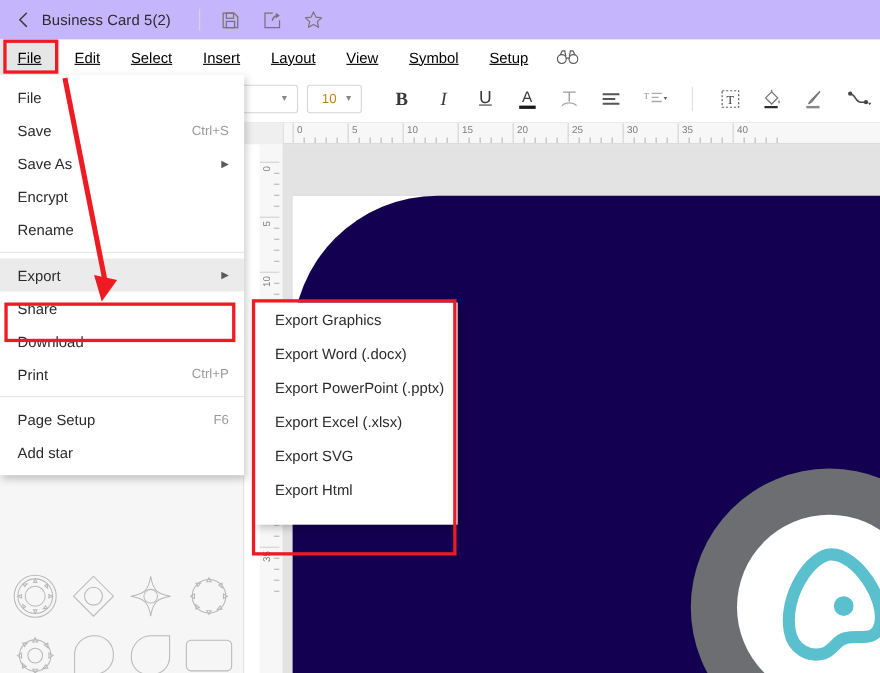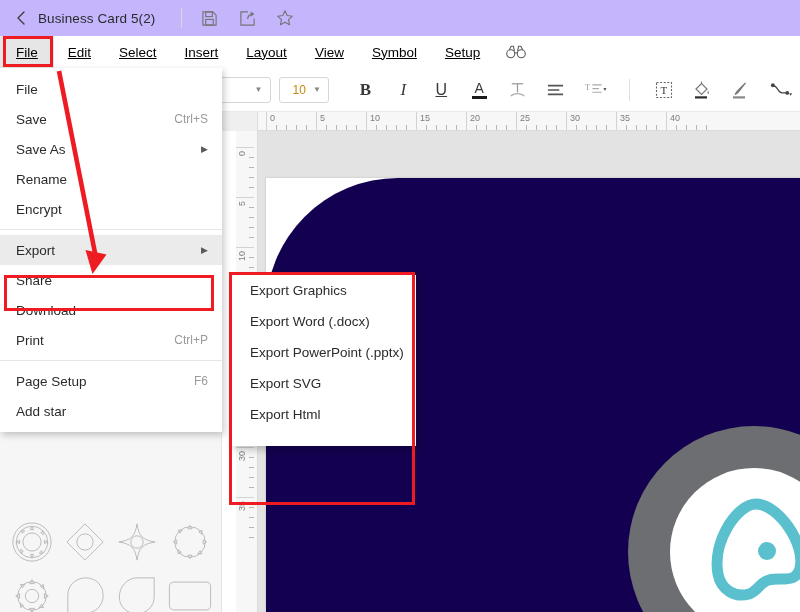--- a/index.html
+++ b/index.html
@@ -541,24 +541,24 @@
       </div>
       <div class="mrow">
         <span>Save</span>
         <span class="shortcut">Ctrl+S</span>
       </div>
       <div class="mrow">
         <span>Save As</span>
         <span class="sub-arrow">▶</span>
       </div>
       <div class="mrow">
+        <span>Encrypt</span>
+      </div>
+      <div class="mrow">
         <span>Rename</span>
-      </div>
-      <div class="mrow">
-        <span>Encrypt</span>
       </div>
       <div class="mdiv"></div>
       <div class="mrow highlight">
         <span>Export</span>
         <span class="sub-arrow">▶</span>
       </div>
       <div class="mrow">
         <span>Share</span>
       </div>
       <div class="mrow">
@@ -580,20 +580,23 @@
 
   <div class="submenu" id="submenu">
       <div class="srow">
         <span>Export Graphics</span>
       </div>
       <div class="srow">
         <span>Export Word (.docx)</span>
       </div>
       <div class="srow">
         <span>Export PowerPoint (.pptx)</span>
+      </div>
+      <div class="srow">
+        <span>Export Excel (.xlsx)</span>
       </div>
       <div class="srow">
         <span>Export SVG</span>
       </div>
       <div class="srow">
         <span>Export Html</span>
       </div>
     </div>
 
   <div class="ann-file-box"></div>

